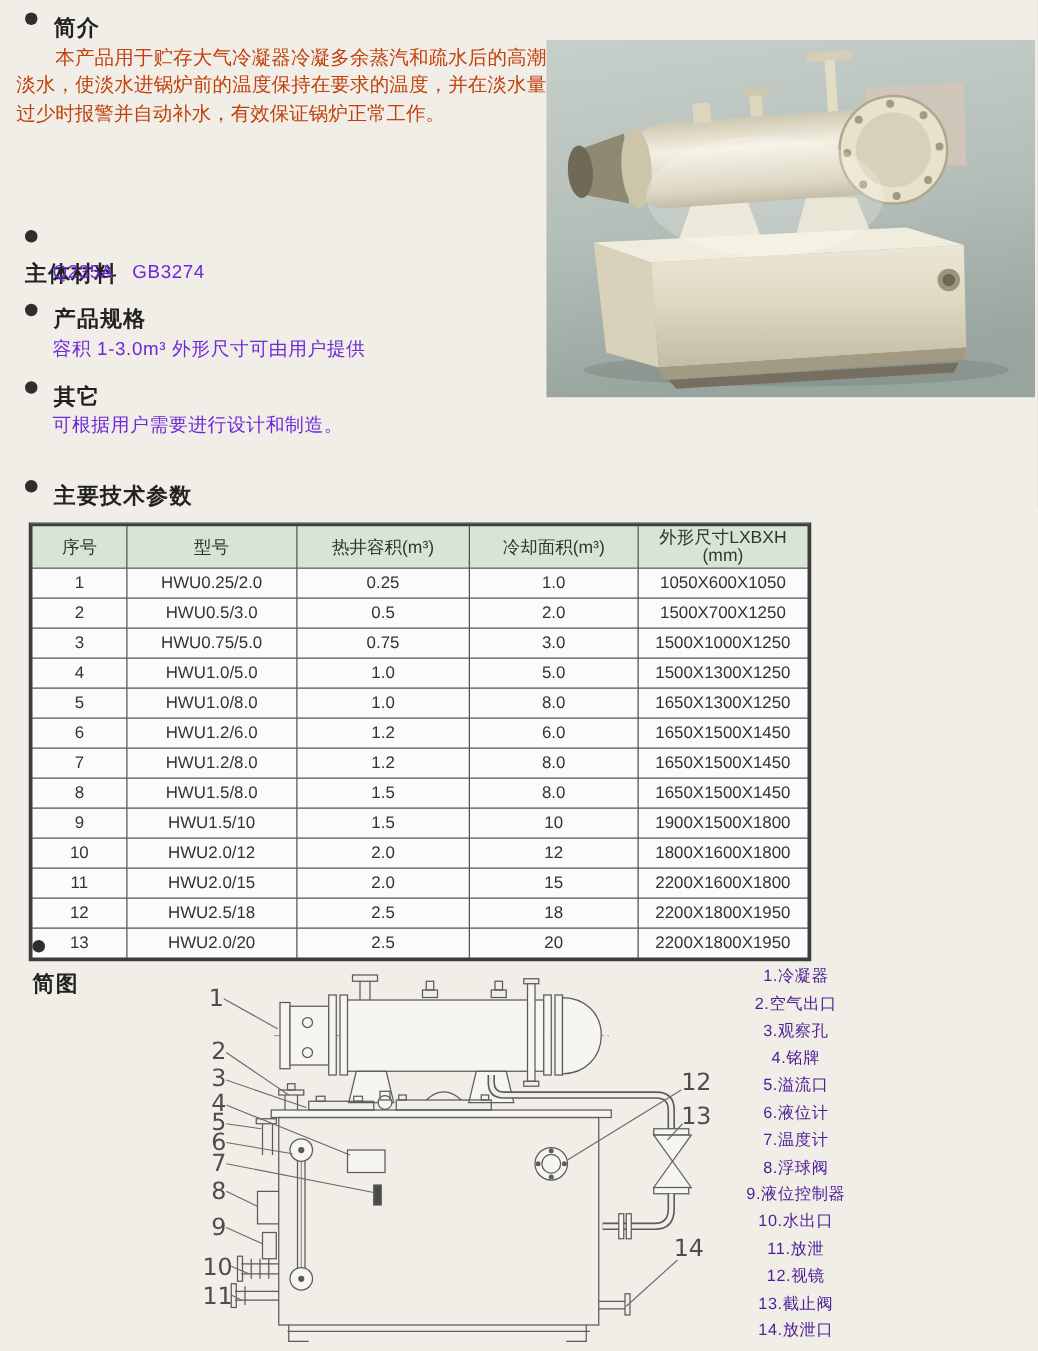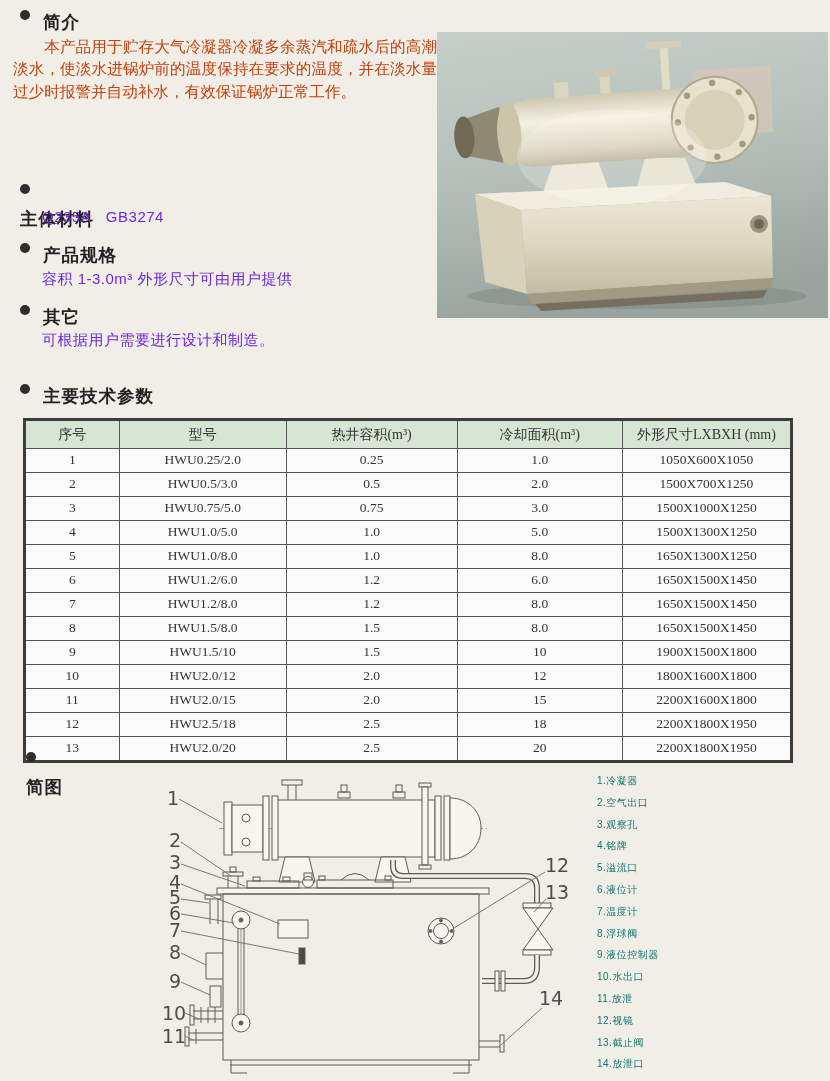--- a/index.html
+++ b/index.html
@@ -11,32 +11,32 @@
   .bullet{width:10px;height:10px;border-radius:50%;background:#2e2e2e;flex:0 0 auto;}
   .sec-title{font-size:17.5px;font-weight:bold;color:#222;letter-spacing:1px;}
   
   .intro-text{position:absolute;left:13px;top:36px;width:424px;font-size:15.6px;line-height:22.4px;
               text-align:justify;color:#c2410c;}
   .intro-text p{margin:0;text-indent:2em;}
   .sub-content{position:absolute;left:42px;font-size:15px;color:#6d28d9;letter-spacing:.5px;}
   
   .photo{position:absolute;left:437px;top:32px;width:391px;height:286px;}
   
-  .param-table{position:absolute;left:24px;top:419px;width:768px;border-collapse:collapse;
-               font-size:13.5px;color:#333;font-family:Liberation Serif, serif;}
+  .param-table{position:absolute;left:24px;top:419px;width:624px;border-collapse:collapse;
+               font-size:13.5px;color:#333;}
   .param-table th,.param-table td{border:1px solid #555;text-align:center;padding:1px 2px;
                height:21px;line-height:1.1;}
   .param-table th{background:#d7e6d4;font-weight:normal;font-size:14px;height:25px;}
   .param-table td{background:#fafbfa;}
   .param-table{border:2px solid #3d3d3d;outline:1px solid #3d3d3d;}
   .param-table col.c0{width:12.3%}.param-table col.c1{width:21.8%}.param-table col.c2{width:22.3%}
   .param-table col.c3{width:21.6%}.param-table col.c4{width:22%}
   
   .schematic{position:absolute;left:135px;top:772px;width:455px;height:309px;}
-  .legend{position:absolute;left:597px;top:770px;font-size:10px;color:#0f766e;}
+  .legend{position:absolute;left:597px;top:770px;font-size:13px;color:#4c1d95;text-align:center;}
   .legend-item{line-height:21.8px;white-space:nowrap;letter-spacing:.5px;}
   svg text.num{font-family:"DejaVu Sans",sans-serif;fill:#4d4d4d;}
 </style>
 </head>
 <body>
 
 <div class="page">
 
   <div class="sec-head" style="top:10px;">
     <span class="bullet"></span>

